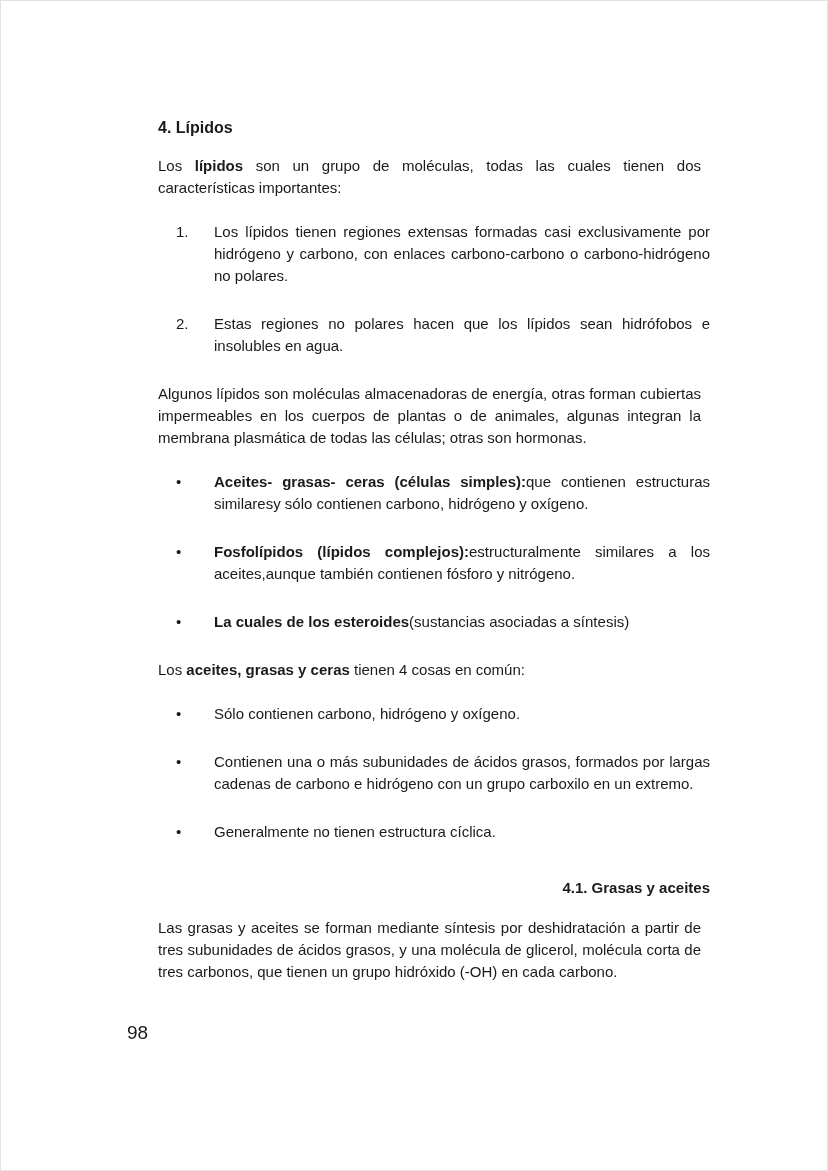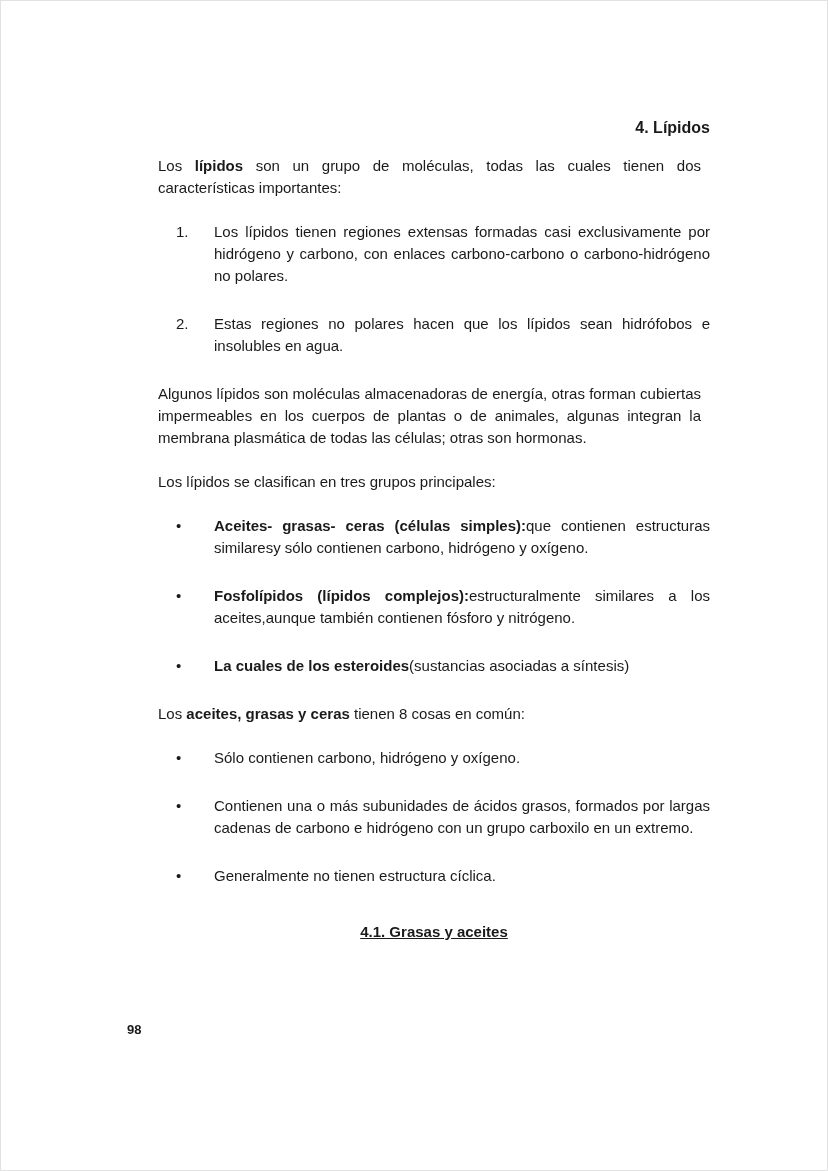--- a/index.html
+++ b/index.html
@@ -17,91 +17,89 @@
   .content {
     position: absolute;
     left: 158px;
     top: 117px;
     width: 552px;
   }
   .block { font-size: 15px; line-height: 22px; text-align: justify; }
   .block.h1 {
     font-size: 16px;
     font-weight: bold;
-    text-align: right;
+    text-align: left;
     margin: 0 0 16px 0;
   }
   .block.h2 {
     font-weight: bold;
-    text-align: center;
+    text-align: right;
     margin: 34px 0 18px 0;
-    text-decoration: underline;
   }
   .block.p { margin: 0 9px 22px 0; }
   .block.ol, .block.ul {
     display: flex;
     margin: 0 0 26px 0;
   }
   .marker {
     display: inline-block;
     width: 22px;
     margin-left: 18px;
     flex-shrink: 0;
     text-align: left;
   }
   .li-text { flex: 1; margin-left: 16px; }
   .b { font-weight: bold; }
   .i { }
   .page-number {
     position: absolute;
     left: 127px;
     top: 1022px;
-    font-size: 13px;
+    font-size: 19px;
     color: #1a1a1a;
-    font-weight: bold;
   }
 </style>
 </head>
 <body>
 
 <div class="page">
   <div class="content">
       <div class="block h1"><span class="b">4. Lípidos</span></div>
       <div class="block p"><span>Los </span><span class="b">lípidos</span><span> son un grupo de moléculas, todas las cuales tienen dos características importantes:</span></div>
       <div class="block ol">
         <span class="marker">1.</span>
         <div class="li-text"><span>Los lípidos tienen regiones extensas formadas casi exclusivamente por hidrógeno y carbono, con enlaces carbono-carbono o carbono-hidrógeno no polares.</span></div>
       </div>
       <div class="block ol">
         <span class="marker">2.</span>
         <div class="li-text"><span>Estas regiones no polares hacen que los lípidos sean hidrófobos e insolubles en agua.</span></div>
       </div>
       <div class="block p"><span>Algunos lípidos son moléculas almacenadoras de energía, otras forman cubiertas impermeables en los cuerpos de plantas o de animales, algunas integran la membrana plasmática de todas las células; otras son hormonas.</span></div>
-      <div class="block p"><span>Los lípidos se clasifican en tres grupos principales:</span></div>
       <div class="block ul">
         <span class="marker">•</span>
         <div class="li-text"><span class="b i">Aceites- grasas- ceras </span><span class="b">(células simples):</span><span>que contienen estructuras similaresy sólo contienen carbono, hidrógeno y oxígeno.</span></div>
       </div>
       <div class="block ul">
         <span class="marker">•</span>
         <div class="li-text"><span class="b i">Fosfolípidos </span><span class="b">(lípidos complejos):</span><span>estructuralmente similares a los aceites,aunque también contienen fósforo y nitrógeno.</span></div>
       </div>
       <div class="block ul">
         <span class="marker">•</span>
         <div class="li-text"><span class="b">La cuales de los </span><span class="b i">esteroides</span><span>(sustancias asociadas a síntesis)</span></div>
       </div>
-      <div class="block p"><span>Los </span><span class="b">aceites, grasas y ceras</span><span> tienen 8 cosas en común:</span></div>
+      <div class="block p"><span>Los </span><span class="b">aceites, grasas y ceras</span><span> tienen 4 cosas en común:</span></div>
       <div class="block ul">
         <span class="marker">•</span>
         <div class="li-text"><span>Sólo contienen carbono, hidrógeno y oxígeno.</span></div>
       </div>
       <div class="block ul">
         <span class="marker">•</span>
         <div class="li-text"><span>Contienen una o más subunidades de ácidos grasos, formados por largas cadenas de carbono e hidrógeno con un grupo carboxilo en un extremo.</span></div>
       </div>
       <div class="block ul">
         <span class="marker">•</span>
         <div class="li-text"><span>Generalmente no tienen estructura cíclica.</span></div>
       </div>
       <div class="block h2"><span class="b">4.1. Grasas y aceites</span></div>
+      <div class="block p"><span>Las grasas y aceites se forman mediante síntesis por deshidratación a partir de tres subunidades de ácidos grasos, y una molécula de glicerol, molécula corta de tres carbonos, que tienen un grupo hidróxido (-OH) en cada carbono.</span></div>
     </div>
   <div class="page-number">98</div>
 </div>
 
 </body></html>

